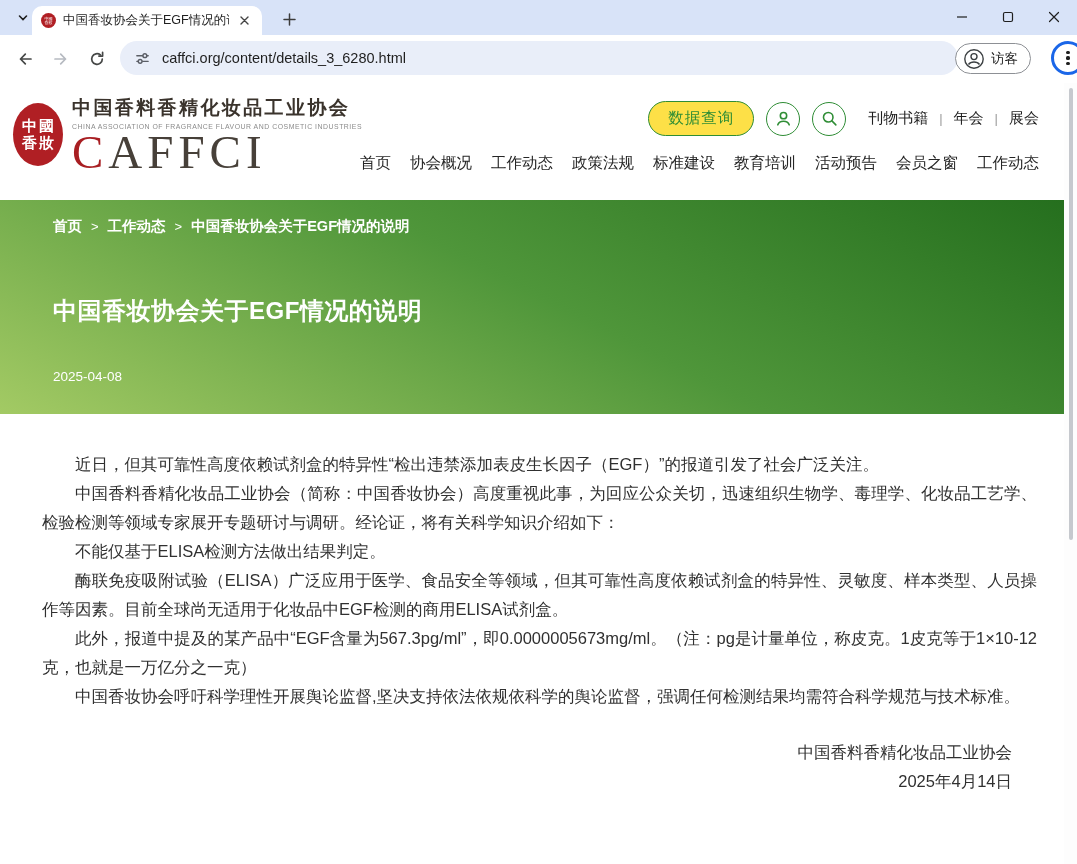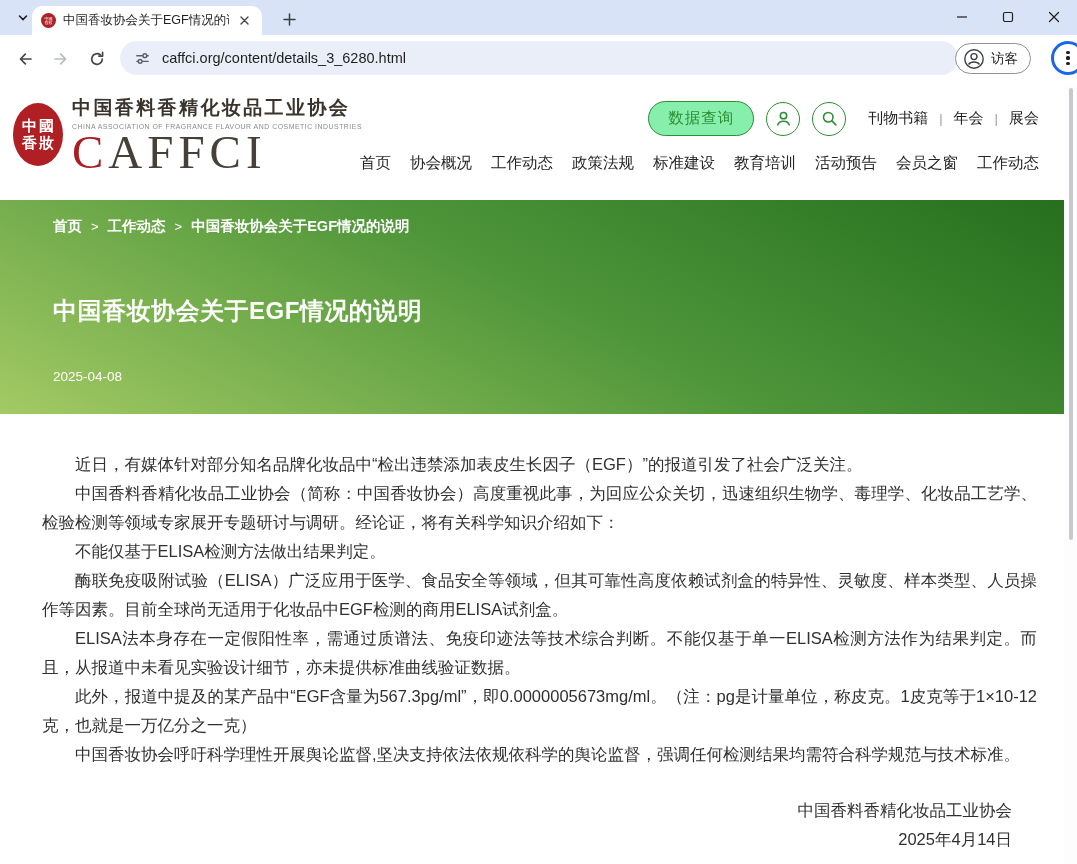--- a/index.html
+++ b/index.html
@@ -55,21 +55,21 @@
     font-weight:700; letter-spacing:2px; text-indent:2px; }
   .logo-text { margin-left:9px; }
   .logo-cn { font-size:19px; font-weight:700; color:#3a332c; letter-spacing:2.4px; white-space:nowrap; }
   .logo-en { font-size:6.9px; color:#8b8b8b; letter-spacing:0.52px; margin-top:2px; white-space:nowrap; }
   .logo-acr { font-family:"Liberation Serif", serif; font-size:47px; line-height:44px;
     color:#474039; letter-spacing:5px; margin-top:0px; }
   .logo-acr .first { color:#a81e22; }
   .utilities { position:absolute; right:25px; top:18px; display:flex; align-items:center; gap:12px; }
   .btn-query { border:1.6px solid #2f8d35; color:#2f8d35; border-radius:18px; height:35px;
     padding:16px 19px; display:flex; align-items:center; font-size:15.5px; letter-spacing:1px;
-    background:#86efac; cursor:pointer; }
+    background:#fde047; cursor:pointer; }
   .circle-btn { width:34px; height:34px; border:1.6px solid #2f8d35; border-radius:50%;
     display:grid; place-items:center; background:#fff; cursor:pointer; }
   .quick { display:flex; align-items:center; gap:11px; margin-left:10px; font-size:15px; color:#1f1f1f; }
   .quick .qsep { color:#9a9a9a; font-size:13px; }
   .quick .qlink { cursor:pointer;text-align:right; }
   .mainnav { position:absolute; right:25px; top:70px; display:flex; gap:19px;
     font-size:15.5px; color:#262626; font-weight:500; }
   .mainnav span { cursor:pointer; white-space:nowrap; }
 
   
@@ -239,25 +239,24 @@
           <span class="bsep">&gt;</span>
           <span class="bc-link">工作动态</span>
           <span class="bsep">&gt;</span>
           <span>中国香妆协会关于EGF情况的说明</span>
         </div>
         <div class="hero-title">中国香妆协会关于EGF情况的说明</div>
         <div class="hero-date">2025-04-08</div>
       </div>
 
       <div class="article">
-        <p>近日，有媒体针对部分知名品牌化妆品中“检出违禁添加表皮生长因子（EGF）”的报道引发了社会广泛关注。</p>
+        <p>近日，但其可靠性高度依赖试剂盒的特异性“检出违禁添加表皮生长因子（EGF）”的报道引发了社会广泛关注。</p>
         <p>中国香料香精化妆品工业协会（简称：中国香妆协会）高度重视此事，为回应公众关切，迅速组织生物学、毒理学、化妆品工艺学、检验检测等领域专家展开专题研讨与调研。经论证，将有关科学知识介绍如下：</p>
         <p>不能仅基于ELISA检测方法做出结果判定。</p>
         <p>酶联免疫吸附试验（ELISA）广泛应用于医学、食品安全等领域，但其可靠性高度依赖试剂盒的特异性、灵敏度、样本类型、人员操作等因素。目前全球尚无适用于化妆品中EGF检测的商用ELISA试剂盒。</p>
-        <p>ELISA法本身存在一定假阳性率，需通过质谱法、免疫印迹法等技术综合判断。不能仅基于单一ELISA检测方法作为结果判定。而且，从报道中未看见实验设计细节，亦未提供标准曲线验证数据。</p>
         <p>此外，报道中提及的某产品中“EGF含量为567.3pg/ml”，即0.0000005673mg/ml。（注：pg是计量单位，称皮克。1皮克等于1×10-12克，也就是一万亿分之一克）</p>
         <p>中国香妆协会呼吁科学理性开展舆论监督,坚决支持依法依规依科学的舆论监督，强调任何检测结果均需符合科学规范与技术标准。</p>
         <div class="signature">
           <div>中国香料香精化妆品工业协会</div>
           <div>2025年4月14日</div>
         </div>
       </div>
 
     </div>
 

